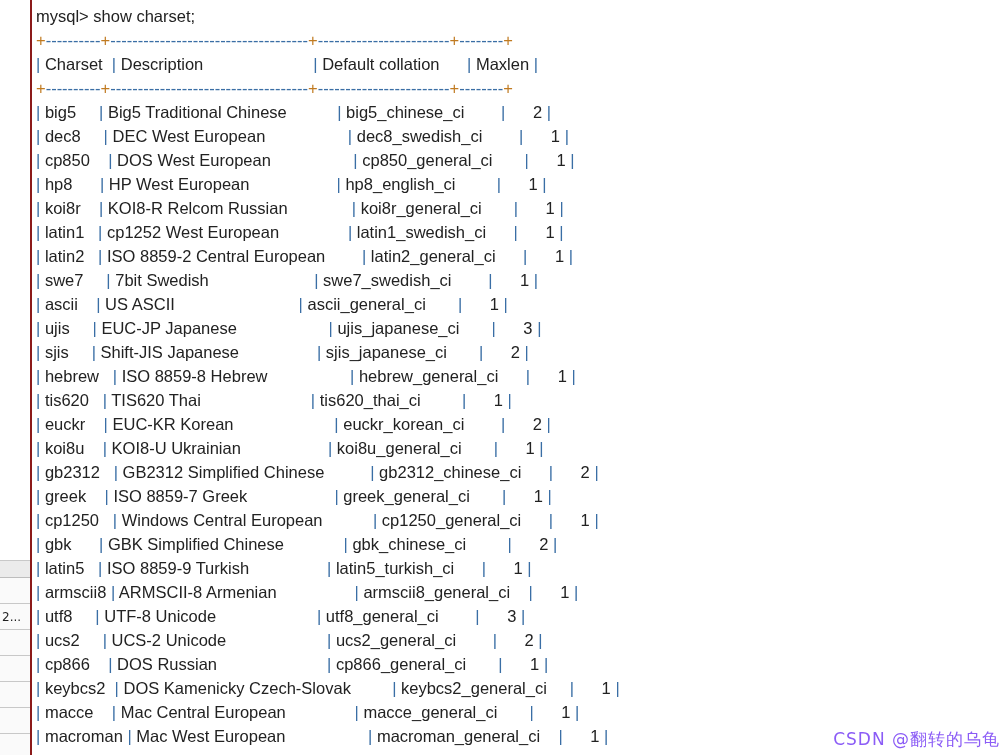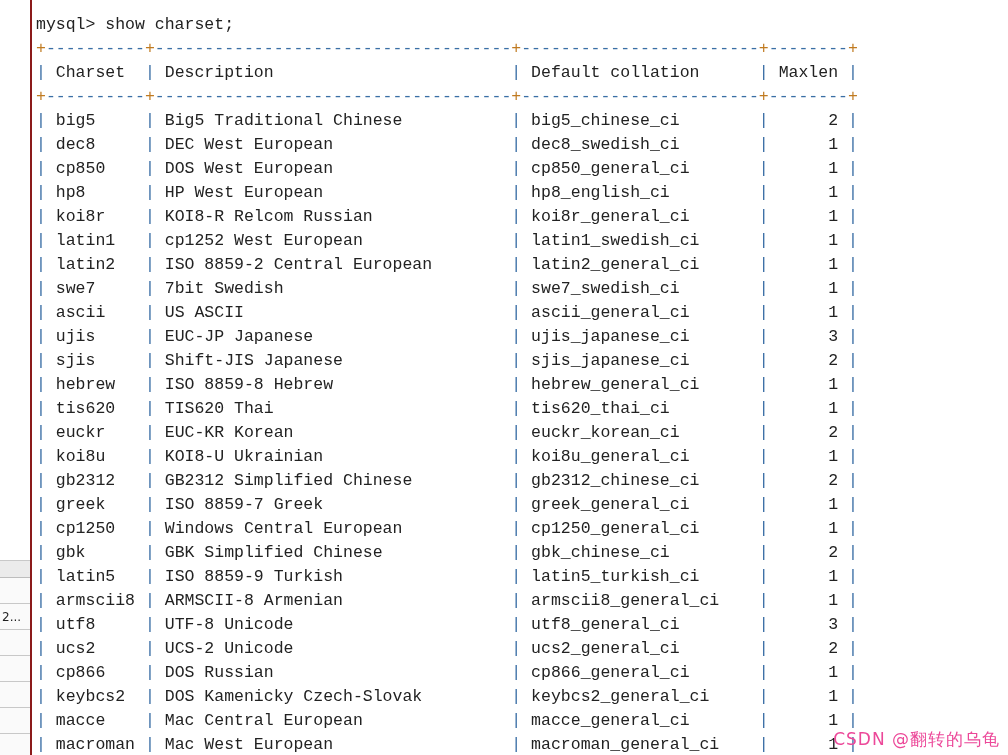--- a/index.html
+++ b/index.html
@@ -69,47 +69,47 @@
 
   
   #console {
     position: absolute;
     left: 36px;
     top: 0;
     width: 972px;
     height: 755px;
     background: #ffffff;
     color: #222222;
-    font-family: Liberation Mono, monospace;
+    font-family: Liberation Sans, sans-serif;
     font-size: 16.5px;
     line-height: 24px;
     letter-spacing: 0px;
     white-space: pre;
     overflow: hidden;
-    padding-top: 13px;
+    padding-top: 4px;
     box-sizing: border-box;
   }
   #console .line {
     height: 24px;
     white-space: pre;
   }
   #console .pipe  { color: #3a6ea5; }
   #console .plus  { color: #c07a20; }
   #console .dash  { color: #3a6ea5; }
   #console .txt   { color: #222222; }
   #console .prompt{ color: #222222; }
 
   
   #watermark {
     position: absolute;
     right: 8px;
     bottom: 4px;
     font-family: "DejaVu Sans", "Liberation Sans", sans-serif;
     font-size: 17px;
-    color: #ec4899;
+    color: #8b5cf6;
     letter-spacing: 1px;
     white-space: nowrap;
     pointer-events: none;
   }
 </style>
 </head>
 <body>
 
 <div id="screen">
 

